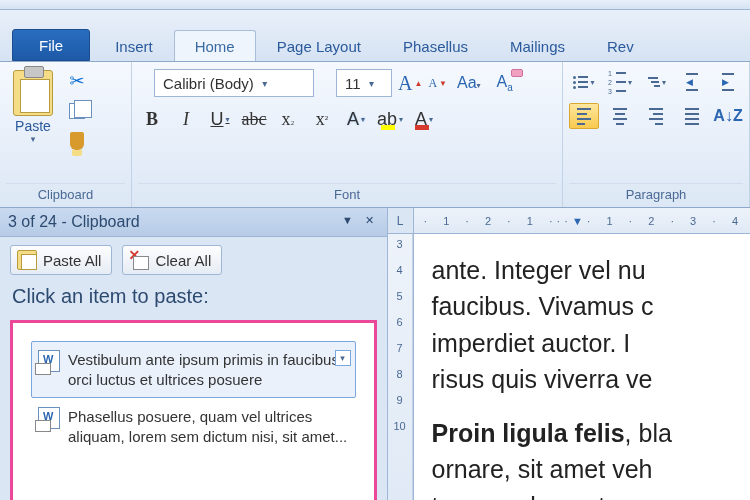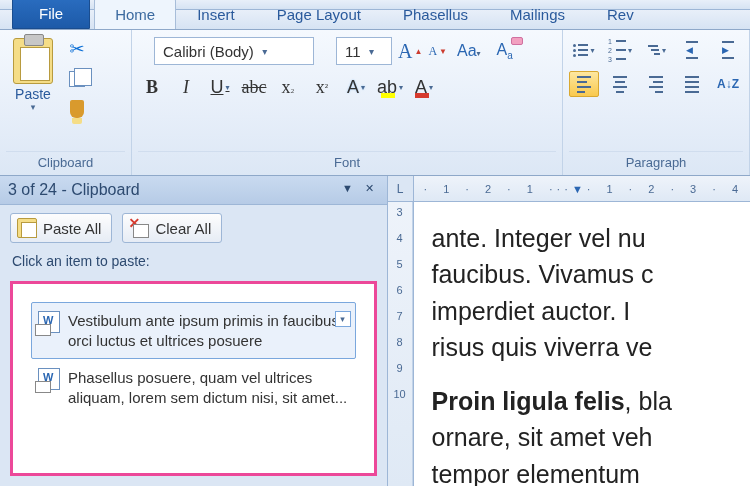--- a/index.html
+++ b/index.html
@@ -2,21 +2,21 @@
 <html><head>
 <meta charset="utf-8">
 <style>
   * { box-sizing: border-box; margin: 0; padding: 0; font-family: "Segoe UI", Tahoma, sans-serif; }
   body { width: 750px; height: 500px; overflow: hidden; background: #fff; font-size: 14px; }
 
   
   .titlebar { height: 10px; background: linear-gradient(#e8eff9, #d6e3f3); border-bottom: 1px solid #9db6d6; }
 
   
-  .tabstrip { height: 20px; background: linear-gradient(#e8eff9, #d6e3f3); display: flex; align-items: flex-end; padding-left: 12px; border-bottom: 1px solid #8ea8c9; }
+  .tabstrip { height: 52px; background: linear-gradient(#e8eff9, #d6e3f3); display: flex; align-items: flex-end; padding-left: 12px; border-bottom: 1px solid #8ea8c9; }
   .tab { padding: 7px 20px 6px; font-size: 15px; color: #2a5a9c; cursor: pointer; border: 1px solid transparent; border-bottom: none; border-radius: 3px 3px 0 0; }
   .tab.file { background: linear-gradient(#2a6dc0, #1d5aa8); color: #fff; border: 1px solid #1a4d8f; border-radius: 3px 3px 0 0; margin-right: 4px; padding: 7px 26px 6px; }
   .tab.active { background: #eef5fd; border-color: #a7bdd9; color: #3b6aa0; }
 
   
   .ribbon { height: 146px; background: linear-gradient(#f5f9fe, #e6eef9 60%, #dce7f5); border-bottom: 1px solid #8ea8c9; display: flex; }
   .group { border-right: 1px solid #c2d3e8; display: flex; flex-direction: column; padding: 3px 6px 0; }
   .group-body { flex: 1; display: flex; align-items: flex-start; gap: 4px; }
   .group-label { text-align: center; font-size: 13px; color: #4a6a94; padding: 3px 0 5px; border-top: 1px solid #d0ddee; margin-top: auto; position: relative; }
 
@@ -71,37 +71,37 @@
   .mlist span:nth-child(3) { margin-left: 6px; }
   .indent { display: flex; flex-direction: column; gap: 2px; align-items: flex-start; }
   .indent b { width: 12px; height: 2px; background: #4a6a94; display: block; }
   .indent .ar { font-size: 9px; color: #2a66b2; }
   .align { display: flex; flex-direction: column; gap: 3px; }
   .align b { height: 2px; background: #4a6a94; display: block; }
   .al-l b:nth-child(1){width:14px}.al-l b:nth-child(2){width:10px}.al-l b:nth-child(3){width:14px}.al-l b:nth-child(4){width:8px}
   .al-c b{width:14px}.al-c b:nth-child(2){width:10px;margin:0 auto}.al-c b:nth-child(4){width:8px;margin:0 auto}
   .al-r b{width:14px}.al-r b:nth-child(2){width:10px;margin-left:auto}.al-r b:nth-child(4){width:8px;margin-left:auto}
   .al-j b{width:14px}
-  .sort { font-size: 12px; color: #2a66b2; font-weight: bold; }
+  .sort { font-size: 16px; color: #2a66b2; font-weight: bold; }
 
   
   .workspace { display: flex; height: calc(500px - 10px - 34px - 146px); }
   .clip-pane { width: 398px; background: #dbe6f4; border-right: 1px solid #9db6d6; display: flex; flex-direction: column; }
   .clip-title { background: linear-gradient(#c9daf0, #b6cbe6); padding: 5px 8px; font-size: 16px; color: #2d4a70; display: flex; align-items: center; border-bottom: 1px solid #9db6d6; }
   .clip-title .sp { flex: 1; }
   .clip-title .tbtn { width: 18px; height: 16px; color: #2d4a70; font-size: 11px; text-align: center; margin-left: 4px; }
   .clip-tools { padding: 8px 10px 6px; display: flex; gap: 10px; }
   .cbtn { background: linear-gradient(#fdfdfd, #e6ecf5); border: 1px solid #9db6d6; border-radius: 3px; padding: 4px 10px 4px 6px; font-size: 15px; color: #333; display: flex; align-items: center; gap: 6px; }
   .cbtn .ic { width: 20px; height: 20px; }
   .ic-paste { background: #f5dd87; border: 1px solid #b89b3f; border-radius: 2px; position: relative; }
   .ic-paste::after { content:""; position:absolute; top:3px; left:3px; width:14px; height:14px; background:#fff; border:1px solid #b89b3f; }
   .ic-clear { position: relative; }
   .ic-clear::before { content:"✕"; position:absolute; top:-3px; left:-1px; color:#d63a2e; font-size:14px; font-weight:bold; }
   .ic-clear::after { content:""; position:absolute; top:6px; left:4px; width:14px; height:12px; background:#fff; border:1px solid #888; }
-  .clip-hint { padding: 4px 12px 6px; font-size: 14px; color: #2d4a70; }
+  .clip-hint { padding: 4px 12px 6px; font-size: 20px; color: #2d4a70; }
   .clip-list { background: #fff; margin: 6px 10px 10px; border: 3px solid #ec4899; flex: 1; overflow: hidden; padding: 18px; }
   .clip-item { display: flex; gap: 8px; padding: 8px 6px; font-size: 15px; color: #333; line-height: 1.3; border: 1px solid transparent; border-radius: 2px; position: relative; }
   .clip-item.sel { border-color: #7aa7dd; background: #eaf1fb; }
   .clip-item .wic { width: 22px; height: 22px; flex-shrink: 0; border: 1px solid #6a90bf; background: #fff; position: relative; }
   .clip-item .wic::before { content:"W"; position:absolute; top:1px; left:4px; font-size:11px; font-weight:bold; color:#2a66b2; }
   .clip-item .wic::after { content:""; position:absolute; top:12px; left:-4px; width:14px; height:10px; background:#fff; border:1px solid #888; }
   .clip-item .dd { position:absolute; right:4px; top:8px; width:16px; height:16px; border:1px solid #7aa7dd; background:#fff; font-size:9px; color:#4a6a94; text-align:center; line-height:14px; }
 
   
   .doc-wrap { flex: 1; display: flex; background: #89a5c7; }
@@ -116,22 +116,22 @@
   .page p { margin-bottom: 18px; }
   .page b { font-weight: bold; }
 </style>
 </head>
 <body>
 
 <div class="titlebar"></div>
 
 <div class="tabstrip">
   <div class="tab file">File</div>
+  <div class="tab">Insert</div>
   <div class="tab active">Home</div>
-  <div class="tab">Insert</div>
   <div class="tab">Page Layout</div>
   <div class="tab">Phasellus</div>
   <div class="tab">Mailings</div>
   <div class="tab">Rev</div>
 </div>
 
 <div class="ribbon">
 
   <div class="group" style="width:134px">
     <div class="group-body">

